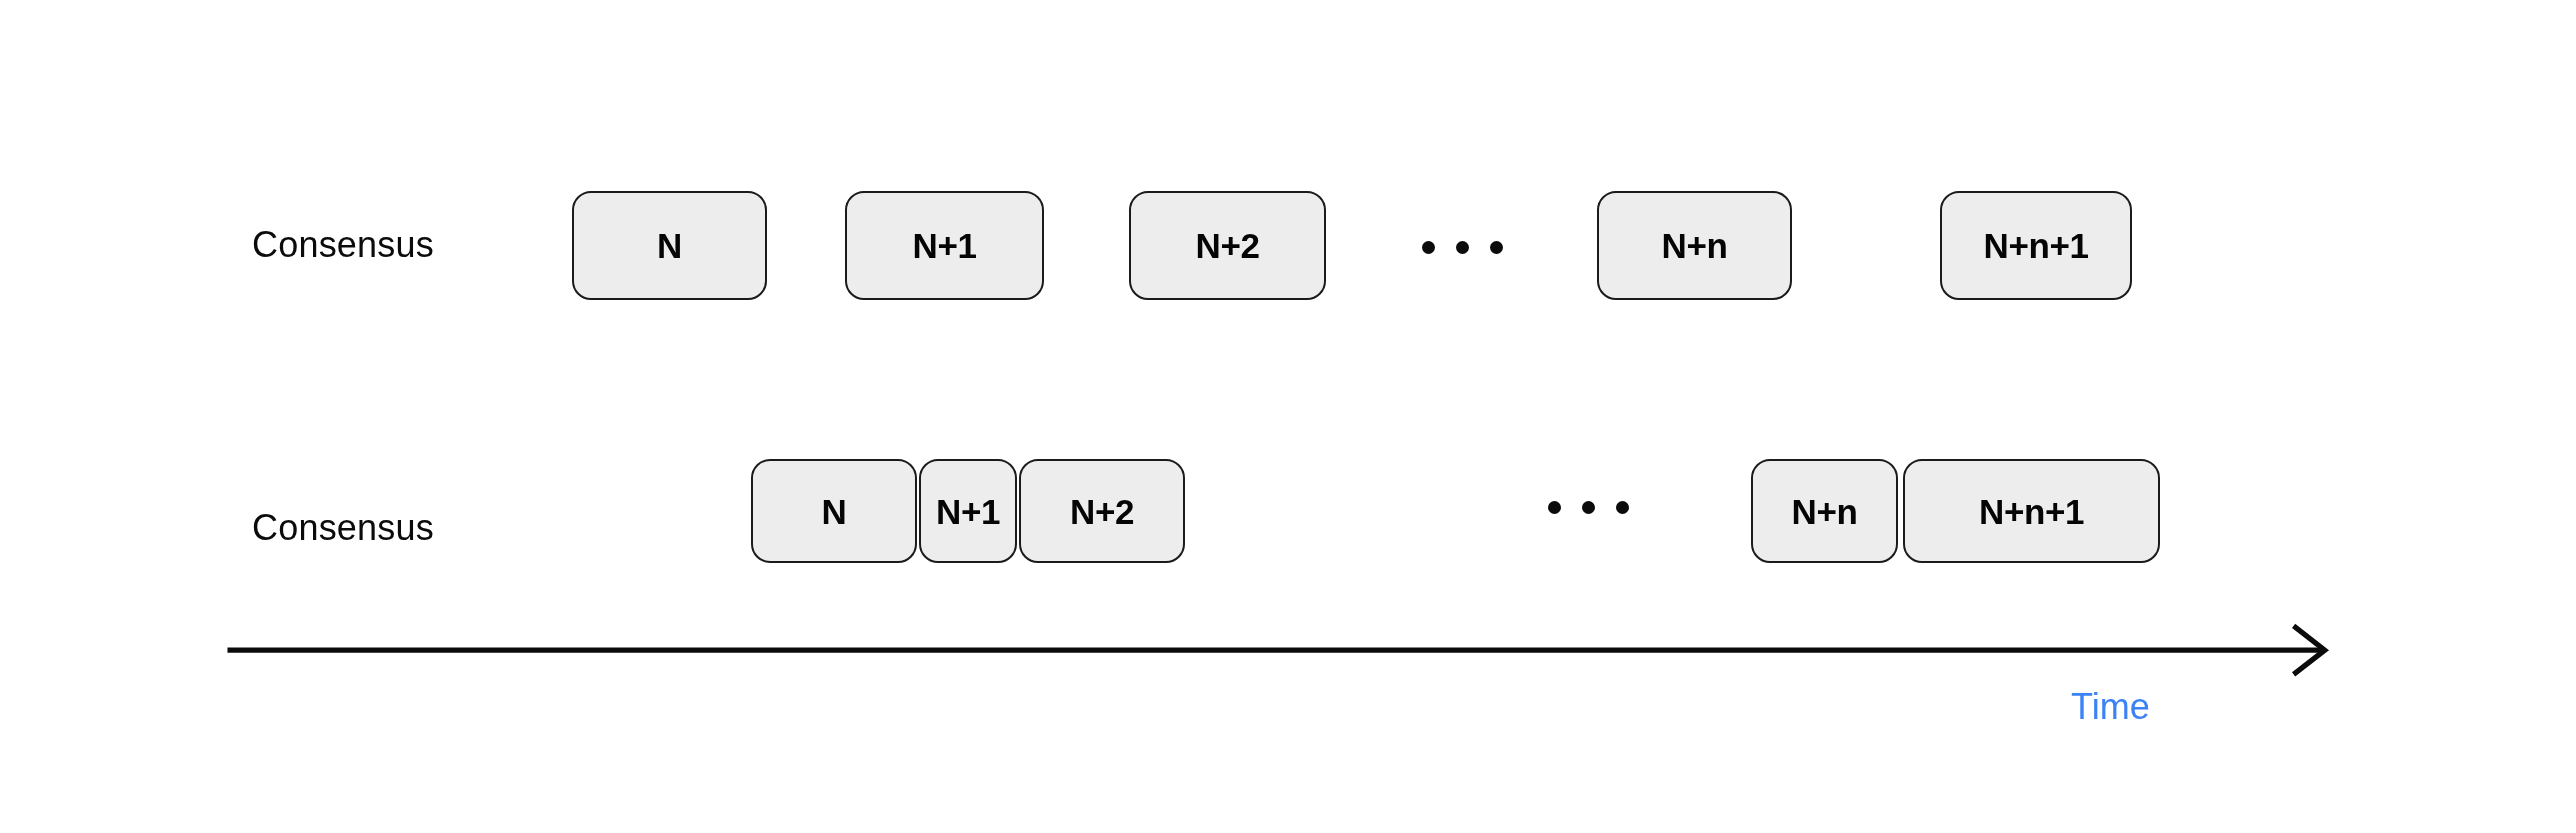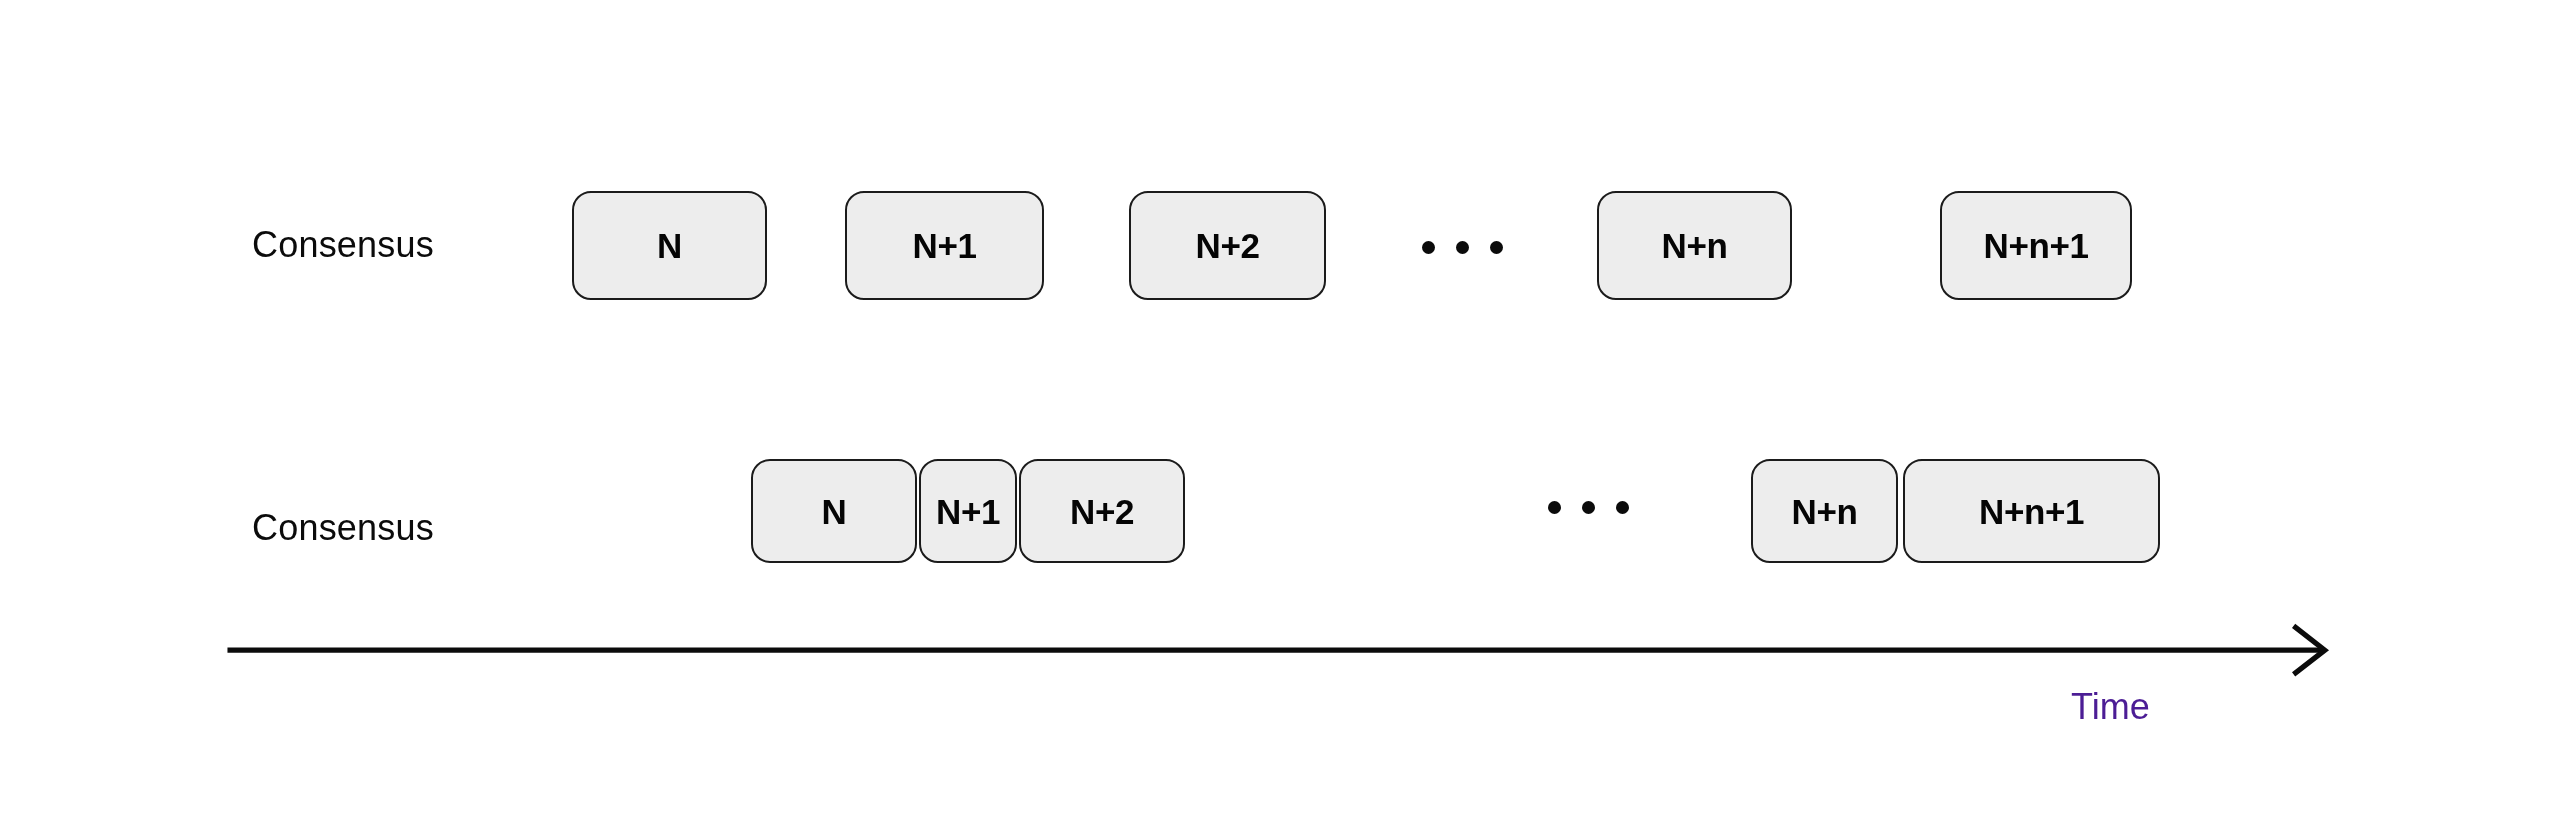--- a/index.html
+++ b/index.html
@@ -78,21 +78,21 @@
     height: 78px;
     overflow: visible;
   }
   #time-label {
     position: absolute;
     left: 2071px;
     top: 689px;
     font-family: "Liberation Sans", sans-serif;
     font-size: 36px;
     font-weight: 400;
-    color: #4c1d95;
+    color: #3b82f6;
     white-space: nowrap;
     line-height: 1;
   }
 </style>
 </head>
 <body>
 
 <div id="canvas">
 
   <div class="row-label" id="label-consensus">Consensus</div>

